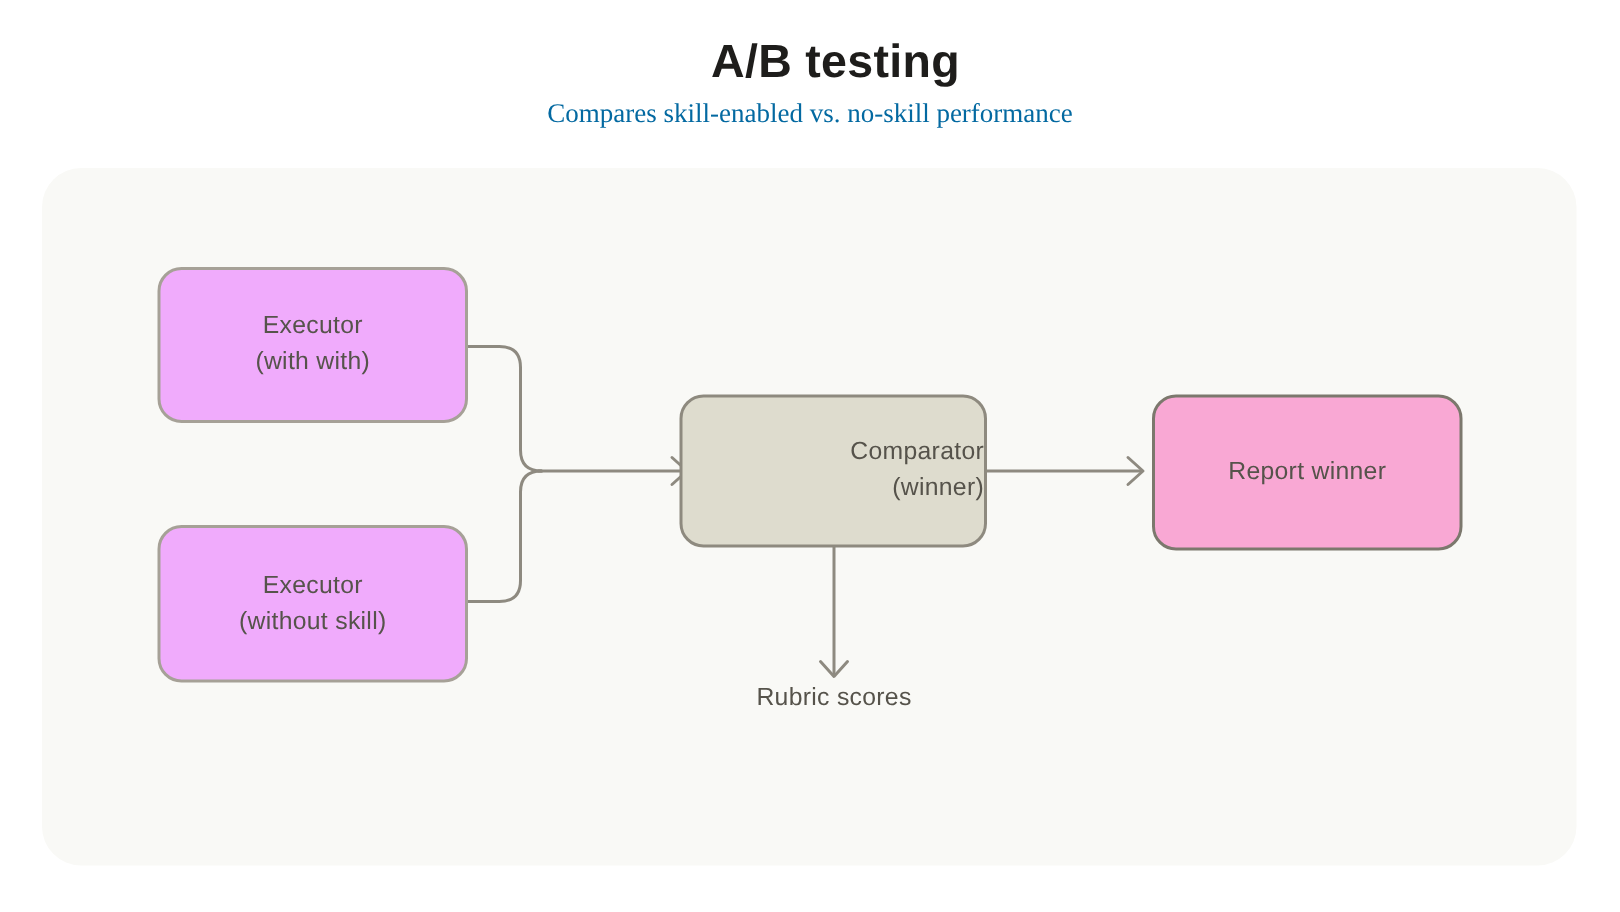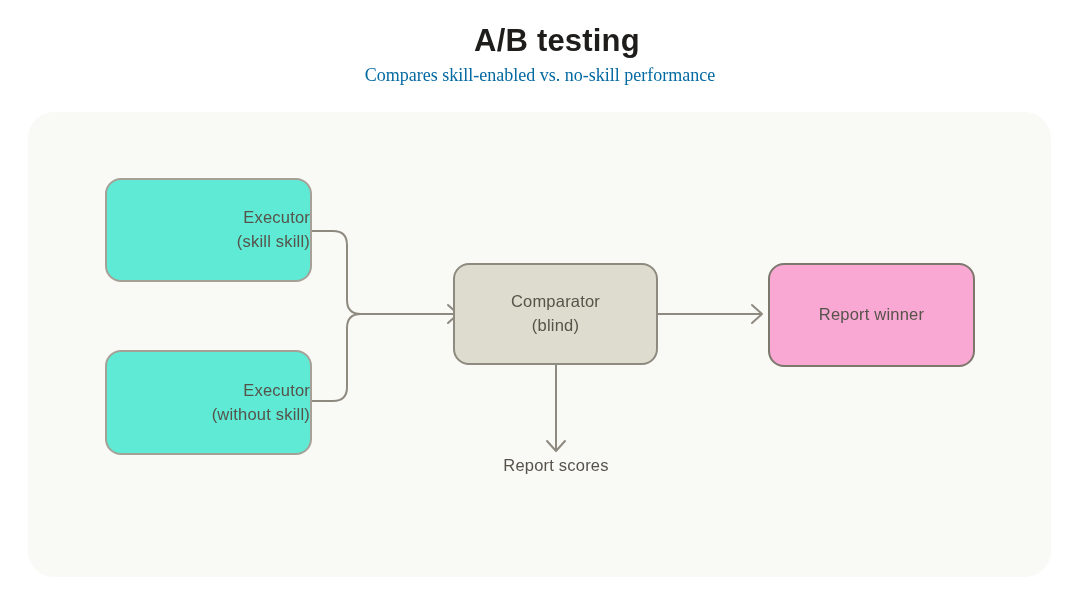--- a/index.html
+++ b/index.html
@@ -56,35 +56,34 @@
     text-align: center;
     border-radius: 16px;
     border: 2px solid;
     font-size: 16.5px;
     font-weight: 500;
     line-height: 1.45;
     color: #56534b;
     letter-spacing: 0.2px;
   }
   .node.executor {
-    background: #5eead4;
+    background: #f0abfc;
     border-color: #a6a197;
-    align-items: flex-end;
   }
   .node.comparator {
     background: #dedcce;
     border-color: #8e8a7f;
   }
   .node.report {
     background: #f9a8d4;
     border-color: #7c786d;
   }
   #node-executor-with   { left: 77px;  top: 66px;  width: 207px; height: 104px; }
   #node-executor-without{ left: 77px;  top: 238px; width: 207px; height: 105px; }
-  #node-comparator      { left: 425px; top: 151px; width: 205px; height: 102px; }
+  #node-comparator      { left: 425px; top: 151px; width: 205px; height: 102px; align-items: flex-end; }
   #node-report          { left: 740px; top: 151px; width: 207px; height: 104px; }
   .annotation {
     position: absolute;
     left: 388px; top: 342px;
     width: 280px;
     text-align: center;
     font-size: 16.5px;
     font-weight: 500;
     line-height: 1.45;
     color: #56534b;
@@ -116,35 +115,35 @@
         <path d="M 630 202 H 733"></path>
         <path d="M 724 193 L 734 202 L 724 211"></path>
 
         <path d="M 528 253 V 337"></path>
         <path d="M 519 329 L 528 339 L 537 329"></path>
       </g>
     </svg>
 
     <div class="node executor" id="node-executor-with">
       <span>Executor</span>
-      <span>(skill skill)</span>
+      <span>(with with)</span>
     </div>
 
     <div class="node executor" id="node-executor-without">
       <span>Executor</span>
       <span>(without skill)</span>
     </div>
 
     <div class="node comparator" id="node-comparator">
       <span>Comparator</span>
-      <span>(blind)</span>
+      <span>(winner)</span>
     </div>
 
     <div class="node report" id="node-report">
       <span>Report winner</span>
     </div>
 
     <div class="annotation">
-      <div>Report scores</div>
+      <div>Rubric scores</div>
     </div>
 
   </div>
 </div>
 
 </body></html>

